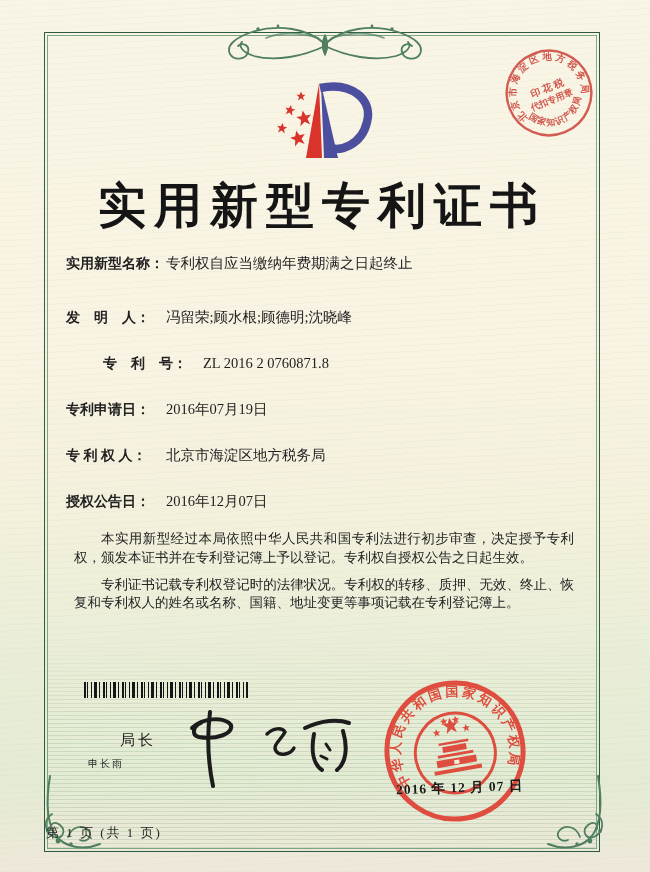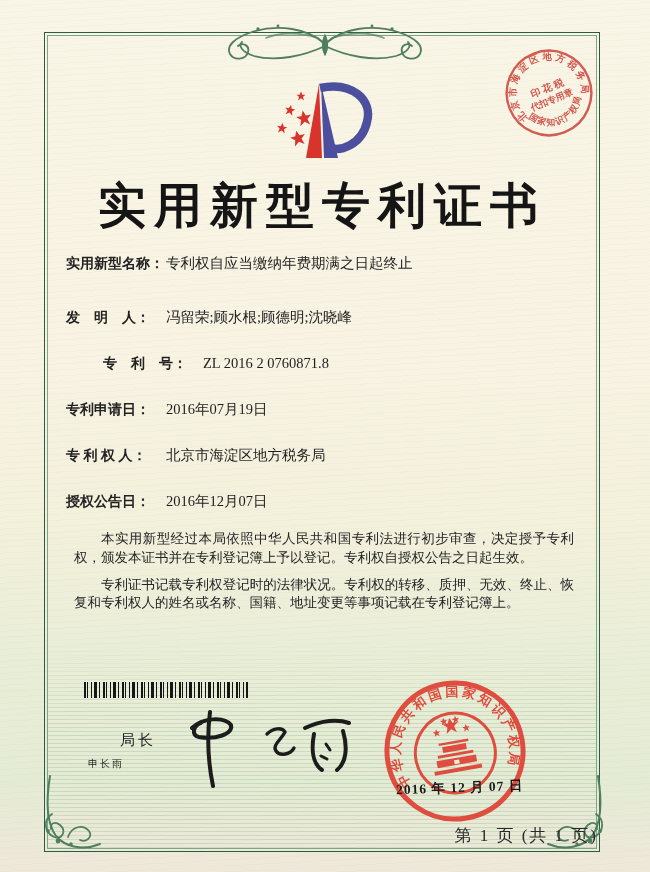--- a/index.html
+++ b/index.html
@@ -29,21 +29,21 @@
         background:repeating-linear-gradient(90deg,#161616 0 2px,transparent 2px 3px,#161616 3px 4px,
           transparent 4px 7px,#161616 7px 8px,transparent 8px 10px,#161616 10px 13px,transparent 13px 15px,
           #161616 15px 16px,transparent 16px 19px);}
   .signer-title{left:88px;top:731px;font-size:15px;letter-spacing:3px;color:#1d1d1d;margin-left:32px;}
   .signer-name{left:88px;top:757px;font-size:10px;letter-spacing:2px;color:#1d1d1d;}
   .signature-svg{left:172px;top:704px;}
   .tax-stamp{left:502px;top:46px;width:94px;height:94px;transform:rotate(-22deg);opacity:.88;}
   .office-seal{left:380px;top:676px;width:150px;height:150px;transform:rotate(-10deg);opacity:.93;}
   .seal-date{left:396px;top:779px;font-size:13.5px;font-weight:600;letter-spacing:1px;color:#1b1b1b;
         transform:rotate(-2deg);}
-  .footer{left:46px;top:824px;width:552px;text-align:right;font-size:17px;letter-spacing:2px;color:#2a2a2a;}
+  .footer{left:46px;top:824px;width:552px;text-align:left;font-size:13px;letter-spacing:2px;color:#2a2a2a;}
   .top-ornament{left:50%;top:16px;transform:translateX(-50%);}
   .corner-left{left:38px;top:774px;}
   .corner-right{left:540px;top:774px;transform:scaleX(-1);}
 </style>
 </head>
 <body>
 
 <div class="page">
 
   <div class="texture"></div>

